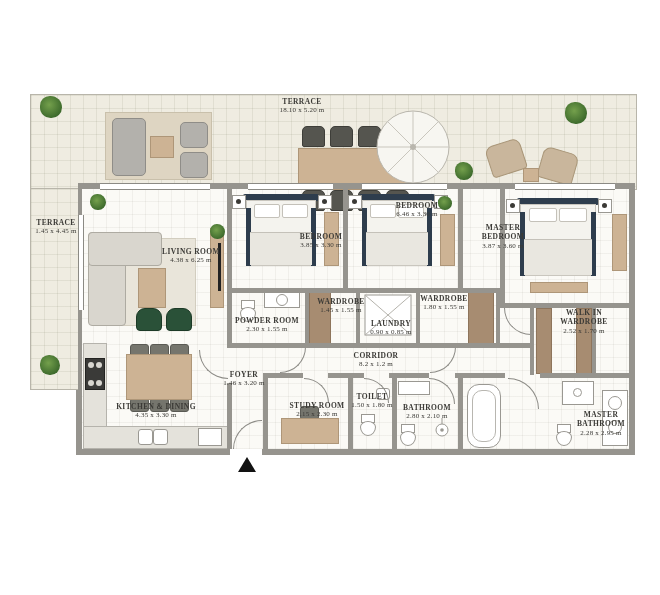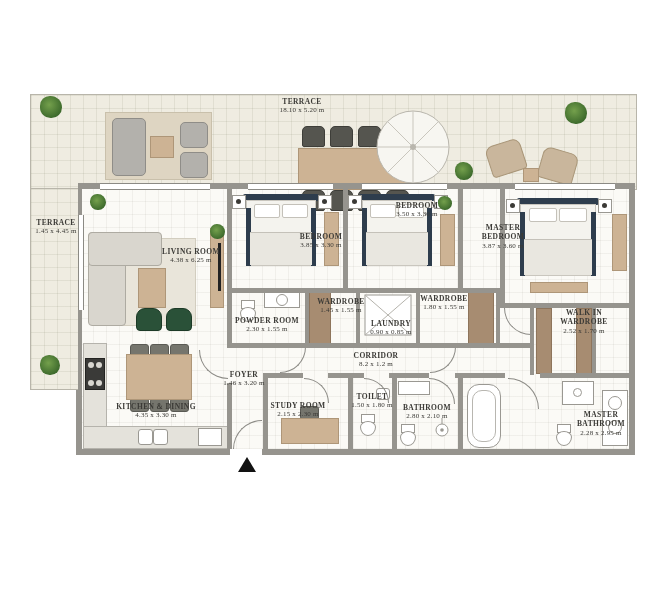--- a/index.html
+++ b/index.html
@@ -293,21 +293,21 @@
   <div class="room-label" style="left:191px;top:256px;">
     <div class="rn">LIVING ROOM</div>
     <div class="rd">4.38 x 6.25 m</div>
   </div>
   <div class="room-label" style="left:321px;top:241px;">
     <div class="rn">BEDROOM</div>
     <div class="rd">3.85 x 3.30 m</div>
   </div>
   <div class="room-label" style="left:417px;top:210px;">
     <div class="rn">BEDROOM</div>
-    <div class="rd">3.50 x 3.30 m</div>
+    <div class="rd">6.46 x 3.30 m</div>
   </div>
   <div class="room-label wrap" style="left:503px;top:237px;">
     <div class="rn">MASTER BEDROOM</div>
     <div class="rd">3.87 x 3.60 m</div>
   </div>
   <div class="room-label" style="left:267px;top:325px;">
     <div class="rn">POWDER ROOM</div>
     <div class="rd">2.30 x 1.55 m</div>
   </div>
   <div class="room-label" style="left:341px;top:306px;">
@@ -331,21 +331,21 @@
     <div class="rd">8.2 x 1.2 m</div>
   </div>
   <div class="room-label" style="left:244px;top:379px;">
     <div class="rn">FOYER</div>
     <div class="rd">1.46 x 3.20 m</div>
   </div>
   <div class="room-label" style="left:156px;top:411px;">
     <div class="rn">KITCHEN &amp; DINING</div>
     <div class="rd">4.35 x 3.30 m</div>
   </div>
-  <div class="room-label" style="left:298px;top:410px;">
+  <div class="room-label" style="left:317px;top:410px;">
     <div class="rn">STUDY ROOM</div>
     <div class="rd">2.15 x 2.30 m</div>
   </div>
   <div class="room-label" style="left:372px;top:401px;">
     <div class="rn">TOILET</div>
     <div class="rd">1.50 x 1.80 m</div>
   </div>
   <div class="room-label" style="left:427px;top:412px;">
     <div class="rn">BATHROOM</div>
     <div class="rd">2.80 x 2.10 m</div>

